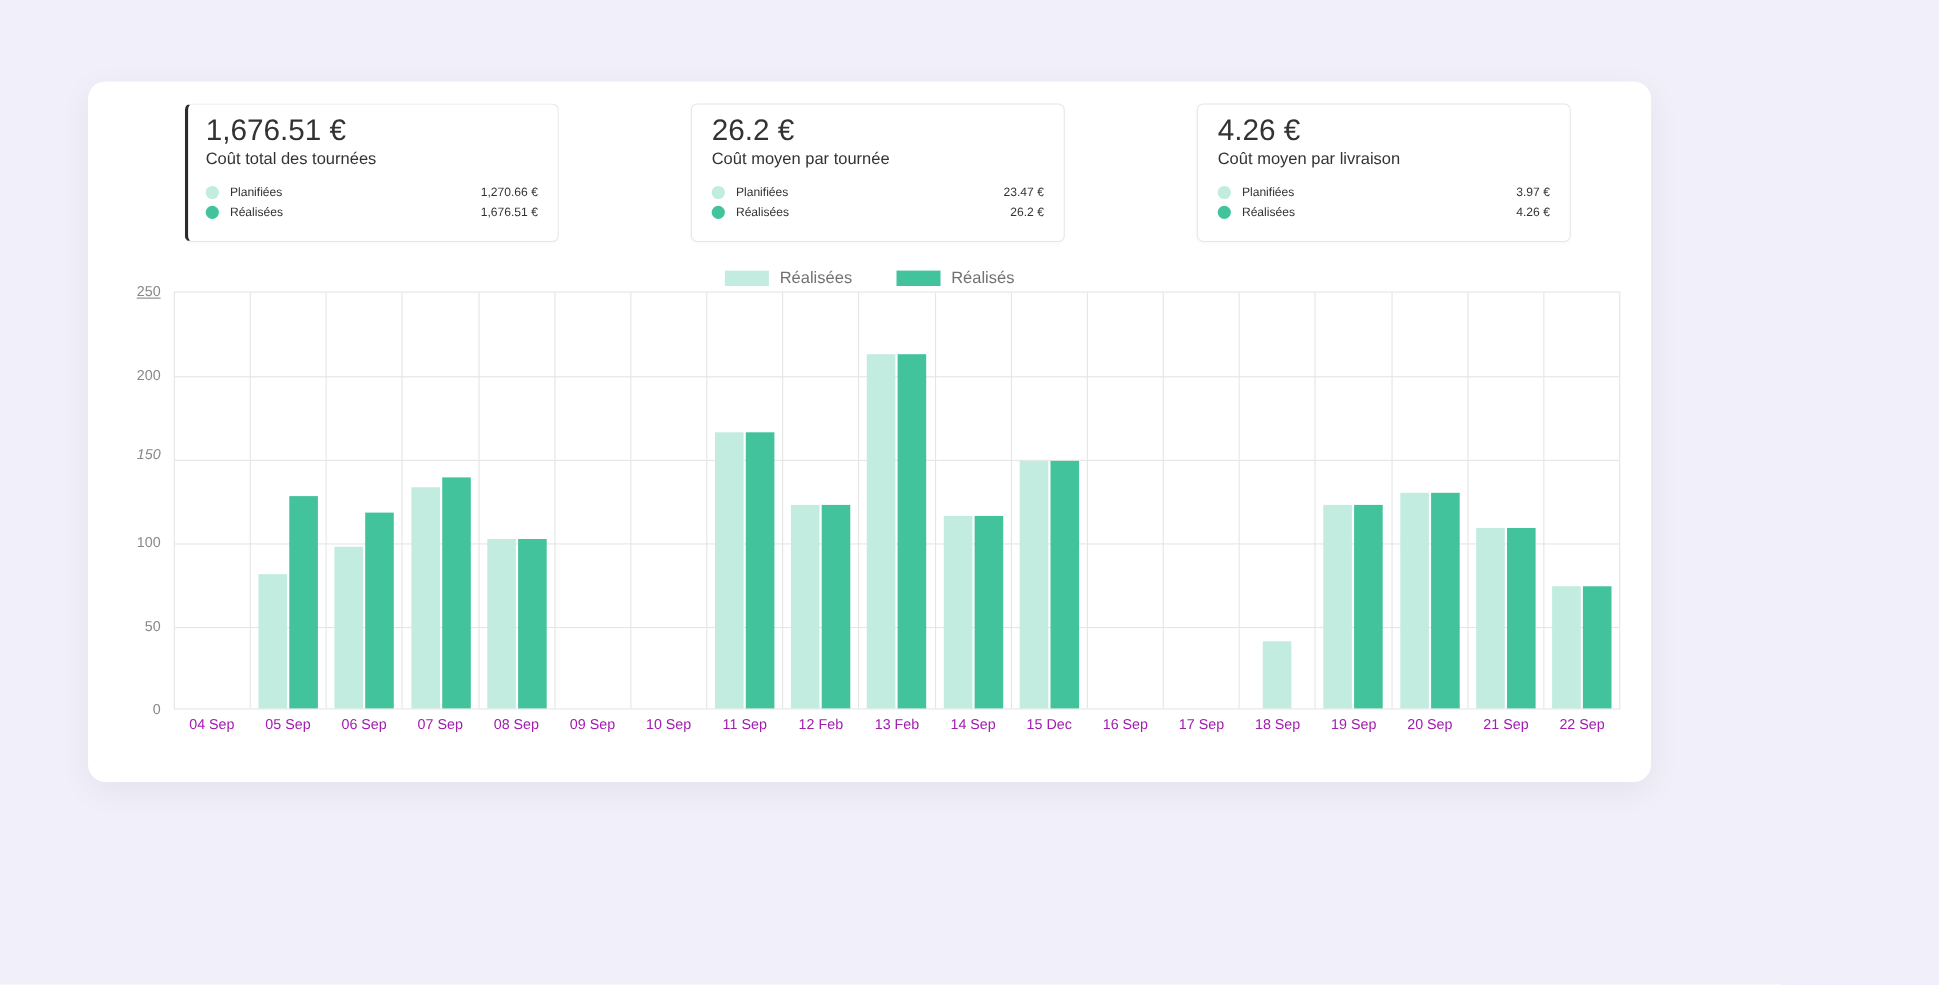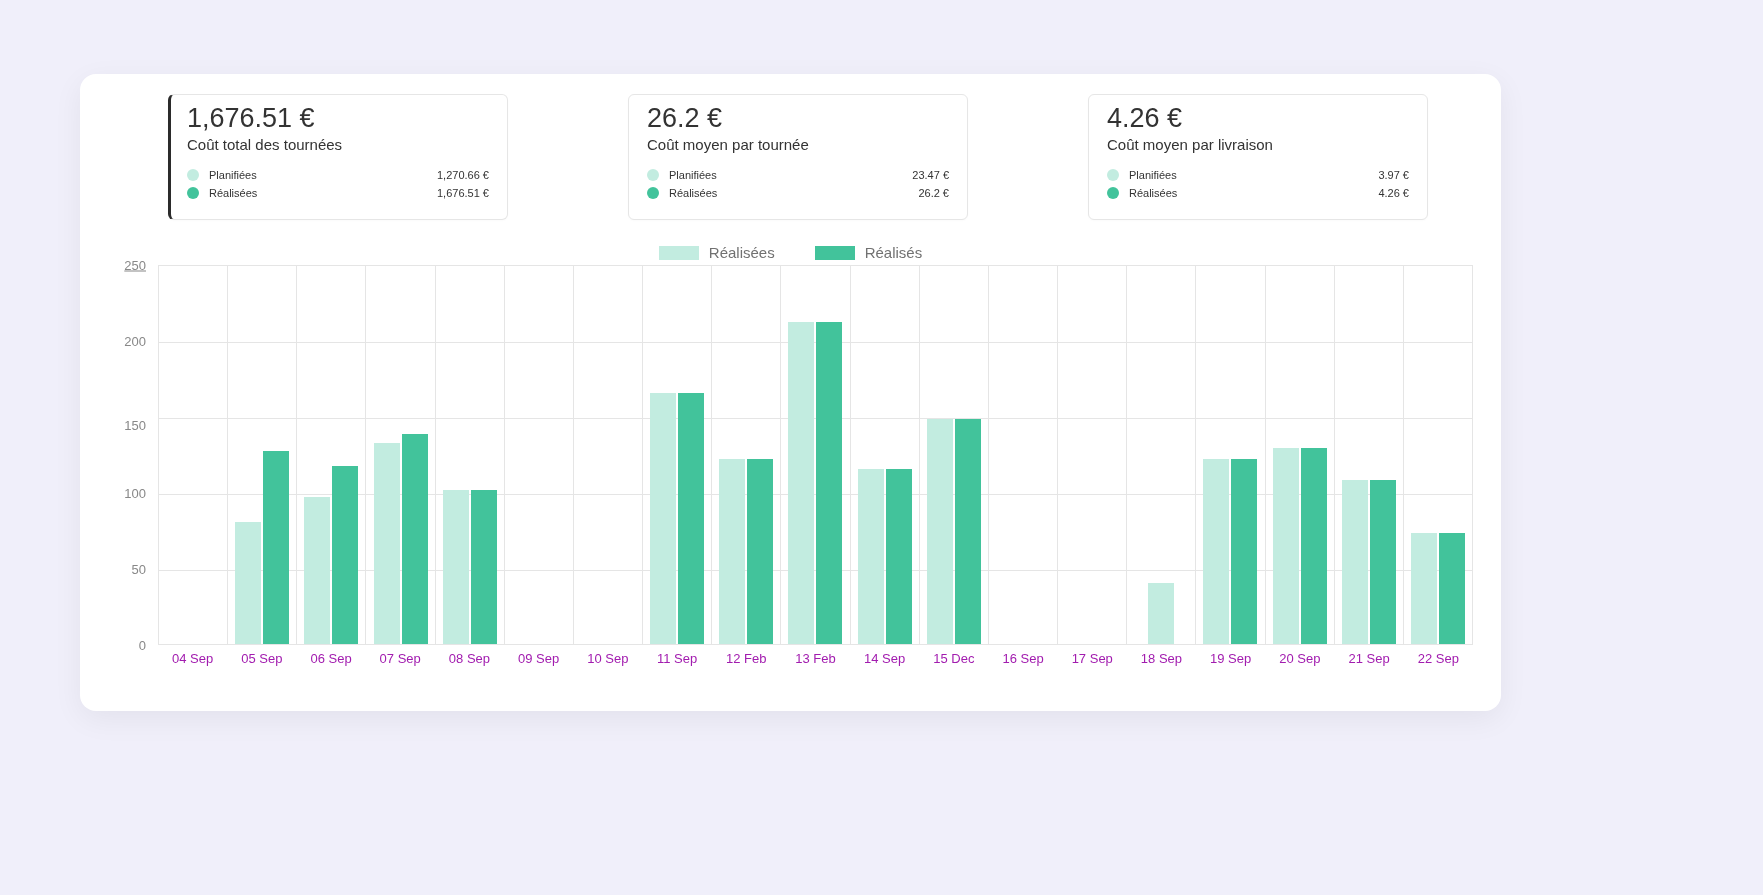--- a/index.html
+++ b/index.html
@@ -213,21 +213,21 @@
       <span class="swatch dark"></span>
       <span>Réalisés</span>
     </div>
   </div>
 
   <div class="chart-wrap">
     <div class="y-axis" id="y-axis">
         <div class="y-tick" style="top: 380px;">0</div>
         <div class="y-tick" style="top: 304px;">50</div>
         <div class="y-tick" style="top: 228px;">100</div>
-        <div class="y-tick" style="top: 160px;">150</div>
+        <div class="y-tick" style="top: 148px; font-style: italic;">150</div>
         <div class="y-tick" style="top: 76px;">200</div>
         <div class="y-tick" style="top: 0px; text-decoration: underline;">250</div>
       </div>
     <div class="plot" id="plot">
         <div class="grid-h" style="top: 304px;"></div>
         <div class="grid-h" style="top: 228px;"></div>
         <div class="grid-h" style="top: 152px;"></div>
         <div class="grid-h" style="top: 76px;"></div>
         <div class="col">
           <div class="bars"></div>

